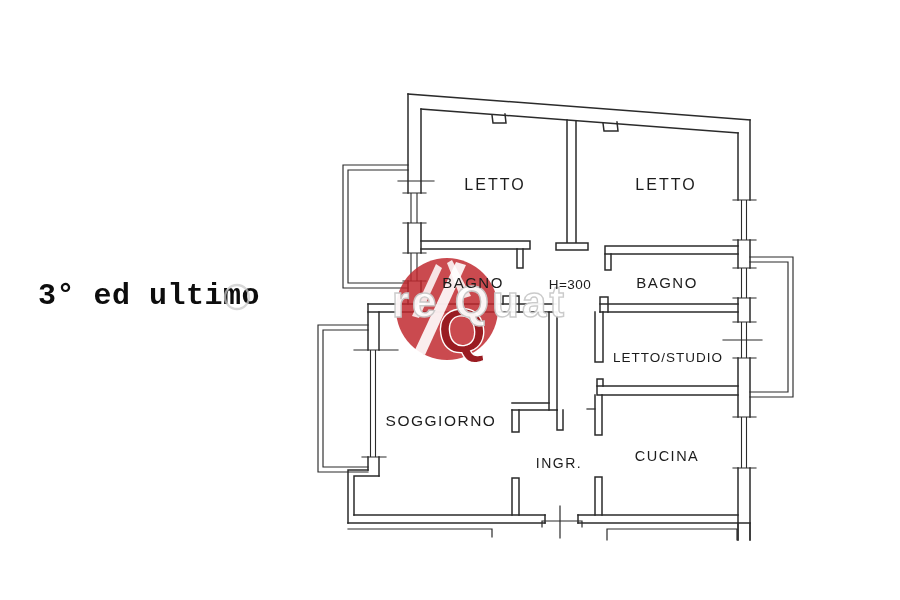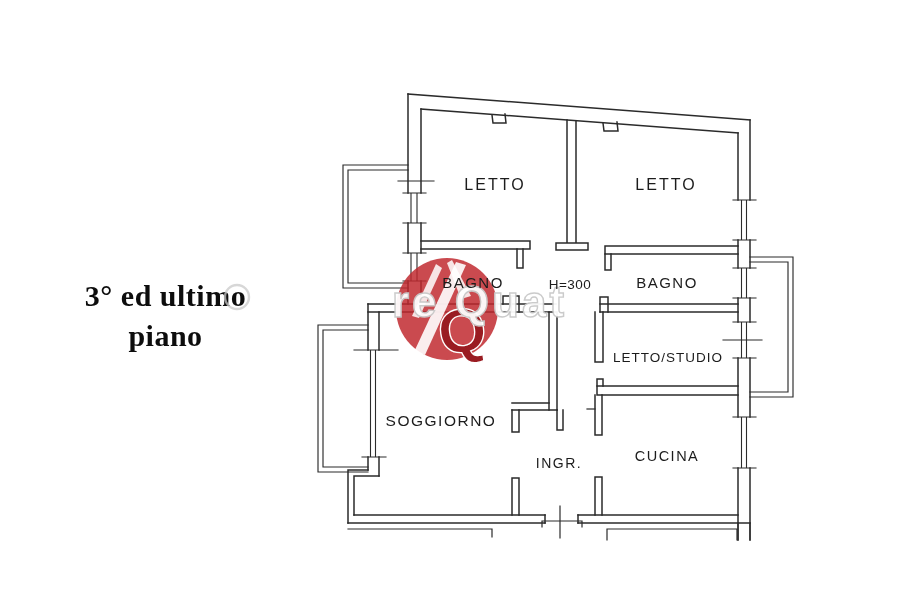--- a/index.html
+++ b/index.html
@@ -2,40 +2,39 @@
 <html><head>
 <meta charset="utf-8">
 <style>
   html,body{margin:0;padding:0;background:#ffffff;}
   .stage{
     position:relative;width:900px;height:600px;background:#ffffff;overflow:hidden;
     font-family:"Liberation Sans",sans-serif;
   }
   .caption{
     position:absolute;left:38px;top:276px;width:255px;
-    text-align:center;color:#0d0d0d;
-    font-family:Liberation Serif, serif;
+    text-align:left;color:#0d0d0d;
+    font-family:Liberation Mono, monospace;
     font-weight:bold;font-size:30px;line-height:40px;letter-spacing:0.5px;
   }
   svg{position:absolute;left:0;top:0;}
   .wall{stroke:#2b2b2b;stroke-width:1.5;fill:none;stroke-linecap:square;}
   .win{stroke:#2b2b2b;stroke-width:1.1;fill:none;stroke-linecap:square;}
   .balc{stroke:#2b2b2b;stroke-width:1.15;fill:none;stroke-linecap:square;}
   .thin{stroke:#2b2b2b;stroke-width:1.2;fill:none;stroke-linecap:square;}
   .room-label{fill:#1c1c1c;font-family:"Liberation Sans",sans-serif;}
   .wm-text{font-family:"Liberation Sans",sans-serif;font-weight:bold;}
 </style>
 </head>
 <body>
 
 <div class="stage">
 
   <div class="caption">
     <div>3° ed ultimo</div>
-    <div>piano</div>
   </div>
 
   <svg width="900" height="600" viewBox="0 0 900 600">
 
     <g>
 
       <path class="wall" d="M408,94 L750,120"></path>
       <path class="wall" d="M421,109 L738,133"></path>
 
       <path class="wall" d="M492,115 l1,8 h13 l-1,-9"></path>

